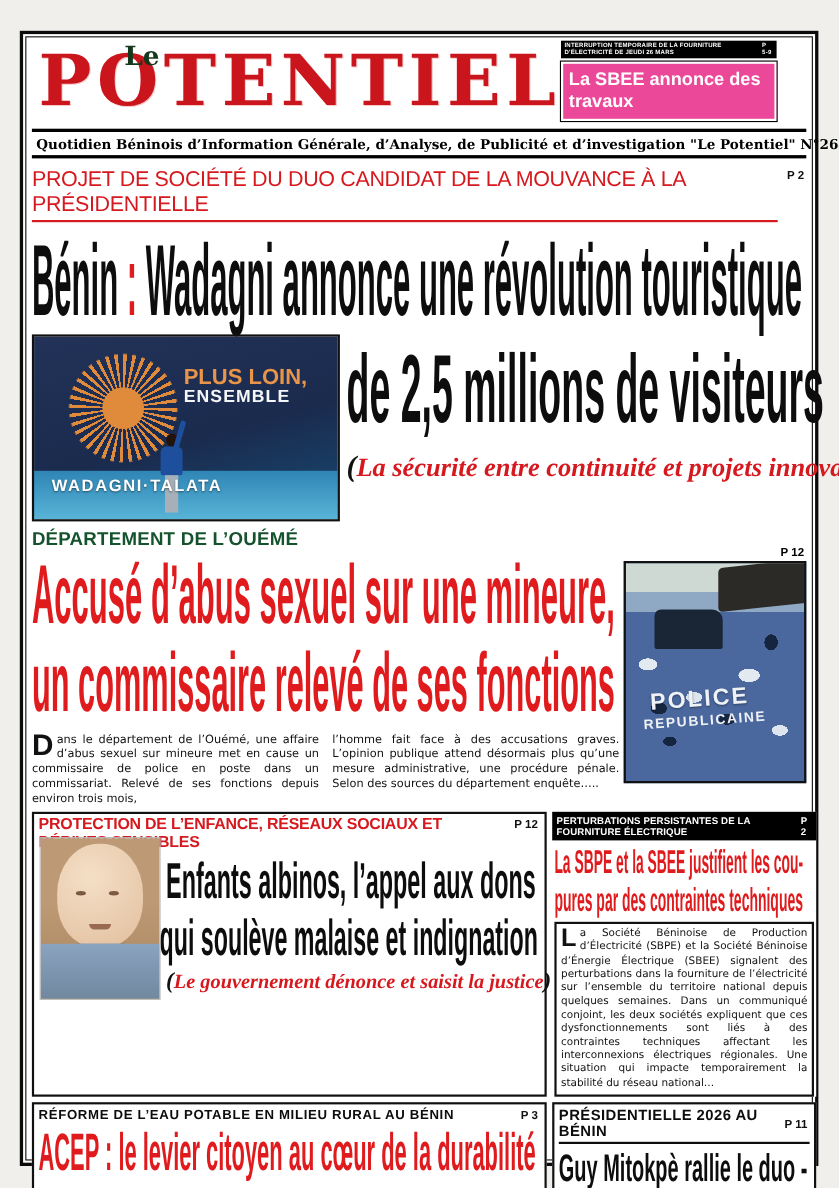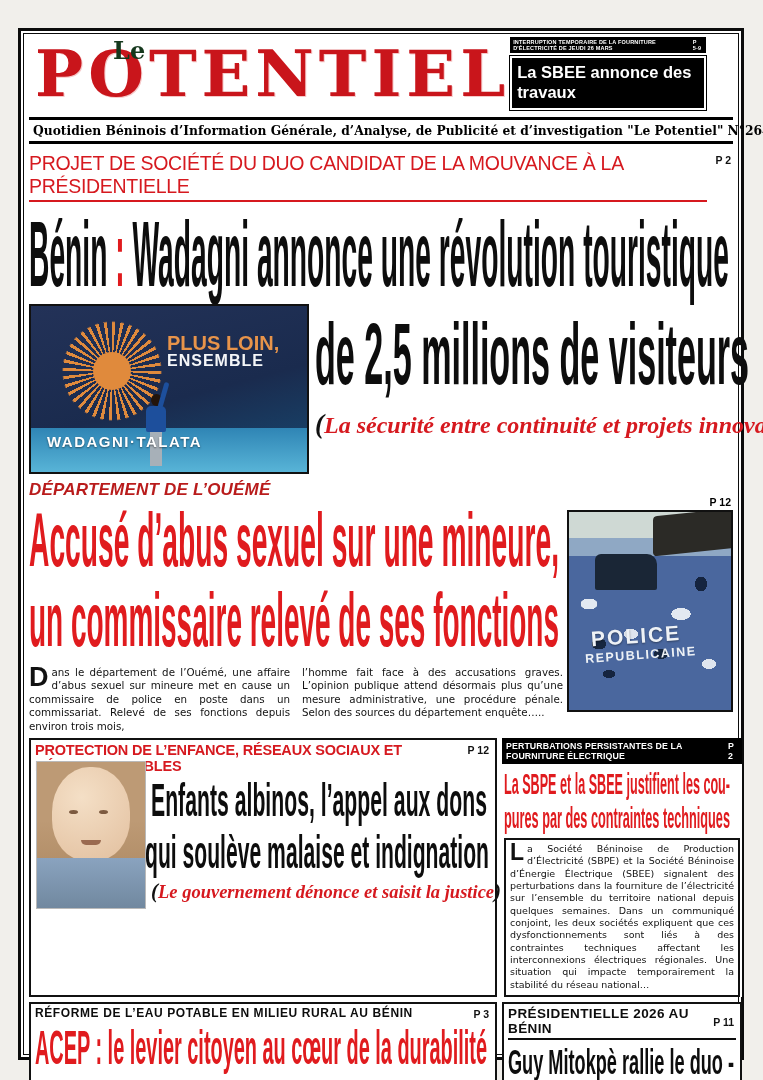--- a/index.html
+++ b/index.html
@@ -34,21 +34,21 @@
     font-size:64px; line-height:76px; letter-spacing:5px;
     color:#c9151b; text-shadow:1px 1px 0 #f6c9c9;
   }
   .mast-right { width:196px; display:flex; flex-direction:column; gap:3px; margin-top:1px; }
   .mini-banner {
     background:#000; color:#fff; font-size:5.5px; font-weight:bold;
     display:flex; justify-content:space-between; align-items:center;
     padding:2px 3px; letter-spacing:0.2px;
   }
   .big-banner {
-    background:#000000; color:#fff; font-weight:bold;
+    background:#ec4899; color:#fff; font-weight:bold;
     font-size:16.5px; line-height:1.2; padding:5px 5px;
     border:2px solid #fff; outline:1px solid #000;
   }
 
   
   .tagline-bar {
     border-top:3px solid #000; border-bottom:3px solid #000;
     margin-top:3px; padding:3px 4px;
     display:flex; justify-content:space-between;
     font-family:"DejaVu Serif", serif; font-weight:bold; font-size:12.3px;
@@ -92,21 +92,21 @@
   .sp-arm  { position:absolute; left:18px; top:-12px; width:5px; height:26px; background:#1d4f9c; border-radius:3px; transform:rotate(16deg); }
   .sp-torso{ width:20px; height:26px; background:#1d4f9c; border-radius:5px 5px 2px 2px; margin:0 auto; }
   .sp-legs { width:12px; height:34px; background:#a7b0b8; margin:0 auto; }
   .lead-right { flex:1; padding-top:2px; }
   .subtitle { font-family:"Liberation Serif", serif; font-style:italic; font-weight:bold;
     color:#d6191f; font-size:24px; line-height:1.1; margin-top:10px; white-space:nowrap; }
   .subtitle .paren { color:#111; font-size:27px; }
 
   
   .oueme { position:relative; margin-top:6px; min-height:238px; }
-  .oueme-kicker { font-weight:bold; font-size:17px; letter-spacing:0.2px; color:#b91c1c;font-style:italic; }
+  .oueme-kicker { font-weight:bold; font-size:17px; letter-spacing:0.2px; color:#14532d; }
   .oueme-pnum { position:absolute; right:2px; top:16px; font-weight:bold; font-size:10.5px; }
   .photo-police {
     position:absolute; right:0; top:30px; width:166px; height:202px;
     border:2px solid #111; overflow:hidden;
     background-color:#4a679e;
     background-image:
       radial-gradient(14px 9px at 20px 92px,  #e3e9f1 60%, transparent 61%),
       radial-gradient(12px 8px at 62px 122px, #dfe5ee 60%, transparent 61%),
       radial-gradient(16px 10px at 112px 102px,#e3e9f1 60%, transparent 61%),
       radial-gradient(12px 8px at 140px 152px,#dfe5ee 60%, transparent 61%),

